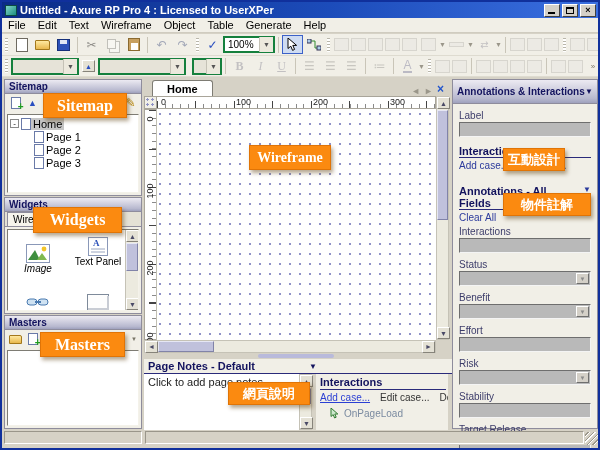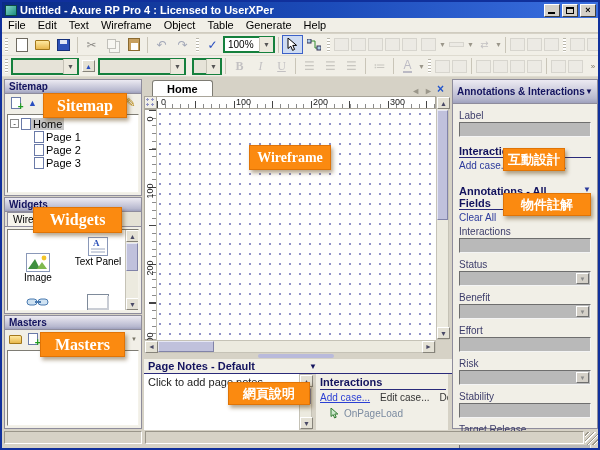--- a/index.html
+++ b/index.html
@@ -325,21 +325,21 @@
   </div>
 
   <div class="abs panel" style="left:2px;top:195px;width:138px;height:117px;">
     <div class="phdr">
         <span>Widgets</span>
       </div>
     <div class="wtab">
       <span class="tab">Wireframe</span>
     </div>
     <div class="pbody" style="position:absolute;left:2px;top:31px;right:2px;bottom:2px;">
-      <div class="witem" style="left:4px;top:22px;">
+      <div class="witem" style="left:4px;top:13px;font-style:italic;">
         <div class="wicon">
           <svg width="24" height="19" viewBox="0 0 24 19">
               <rect x="0.5" y="0.5" width="23" height="18" fill="#fff" stroke="#8a98b8"></rect>
               <path d="M2 16 L9 6 L14 16 Z" fill="#3f8f3f"></path>
               <path d="M11 16 L16 9 L21 16 Z" fill="#7fb94f"></path>
               <circle cx="18" cy="5" r="2.4" fill="#f2c428"></circle>
             </svg>
         </div>
         <div>Image</div>
       </div>

